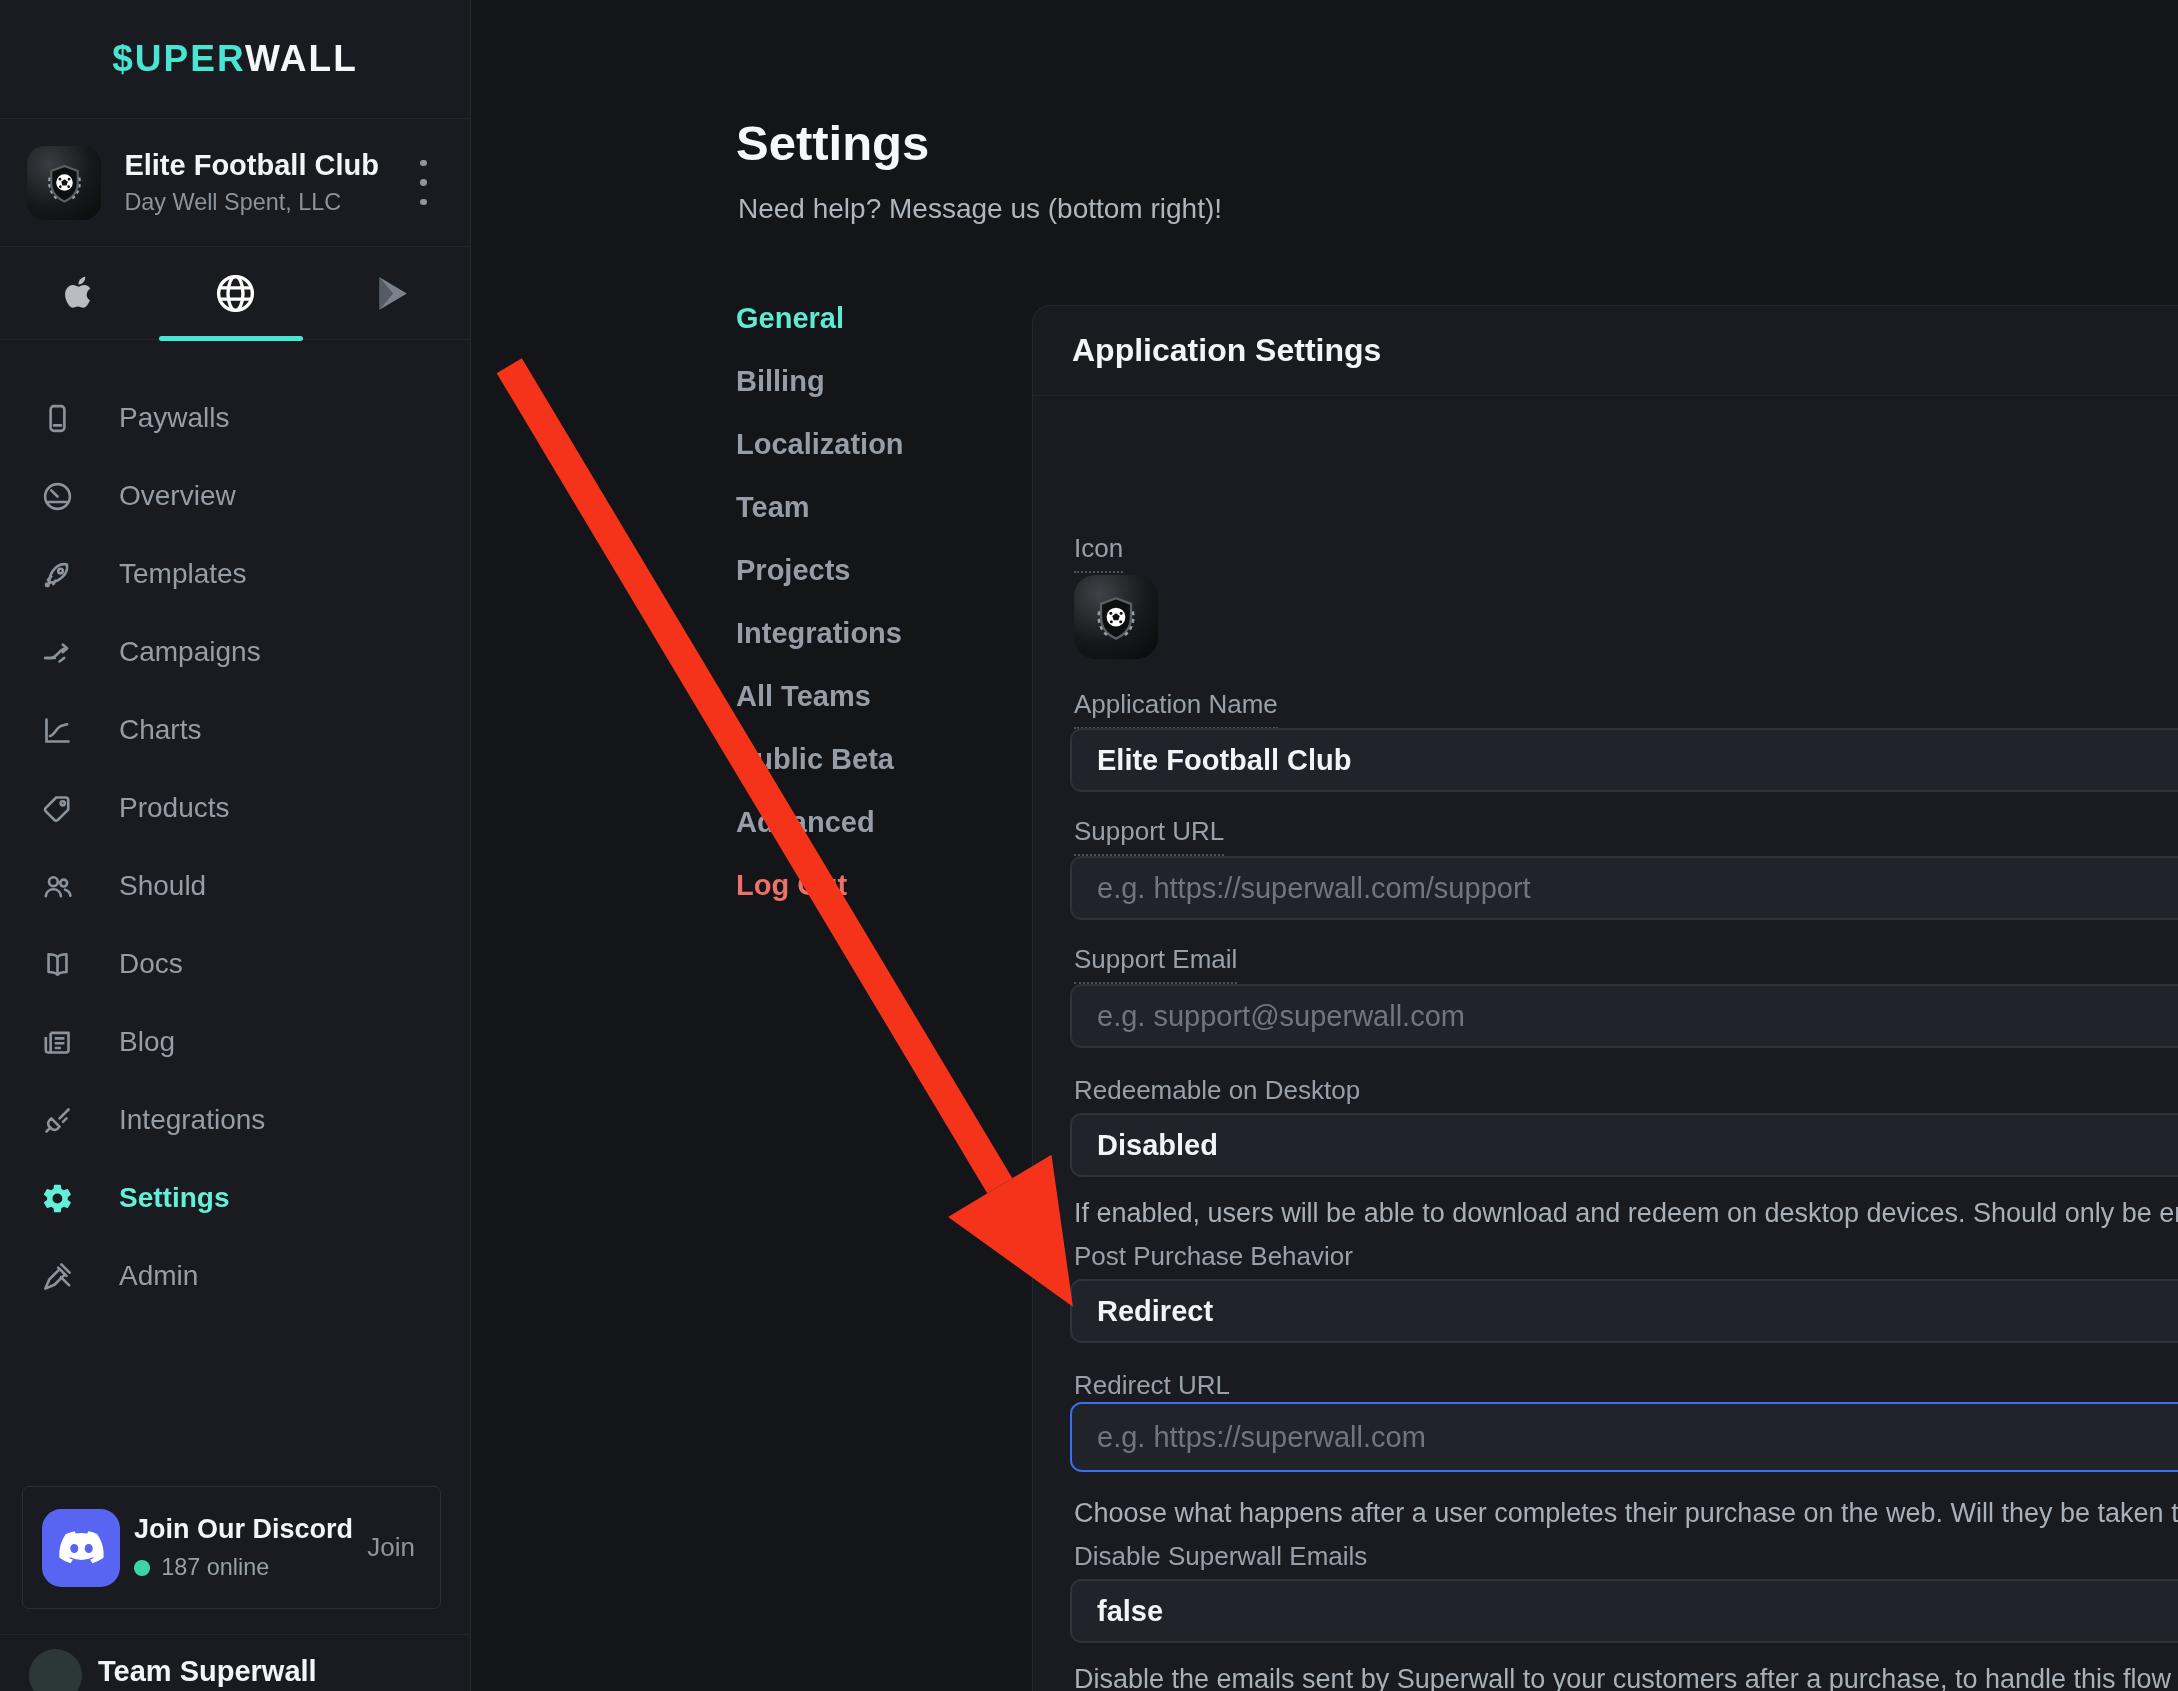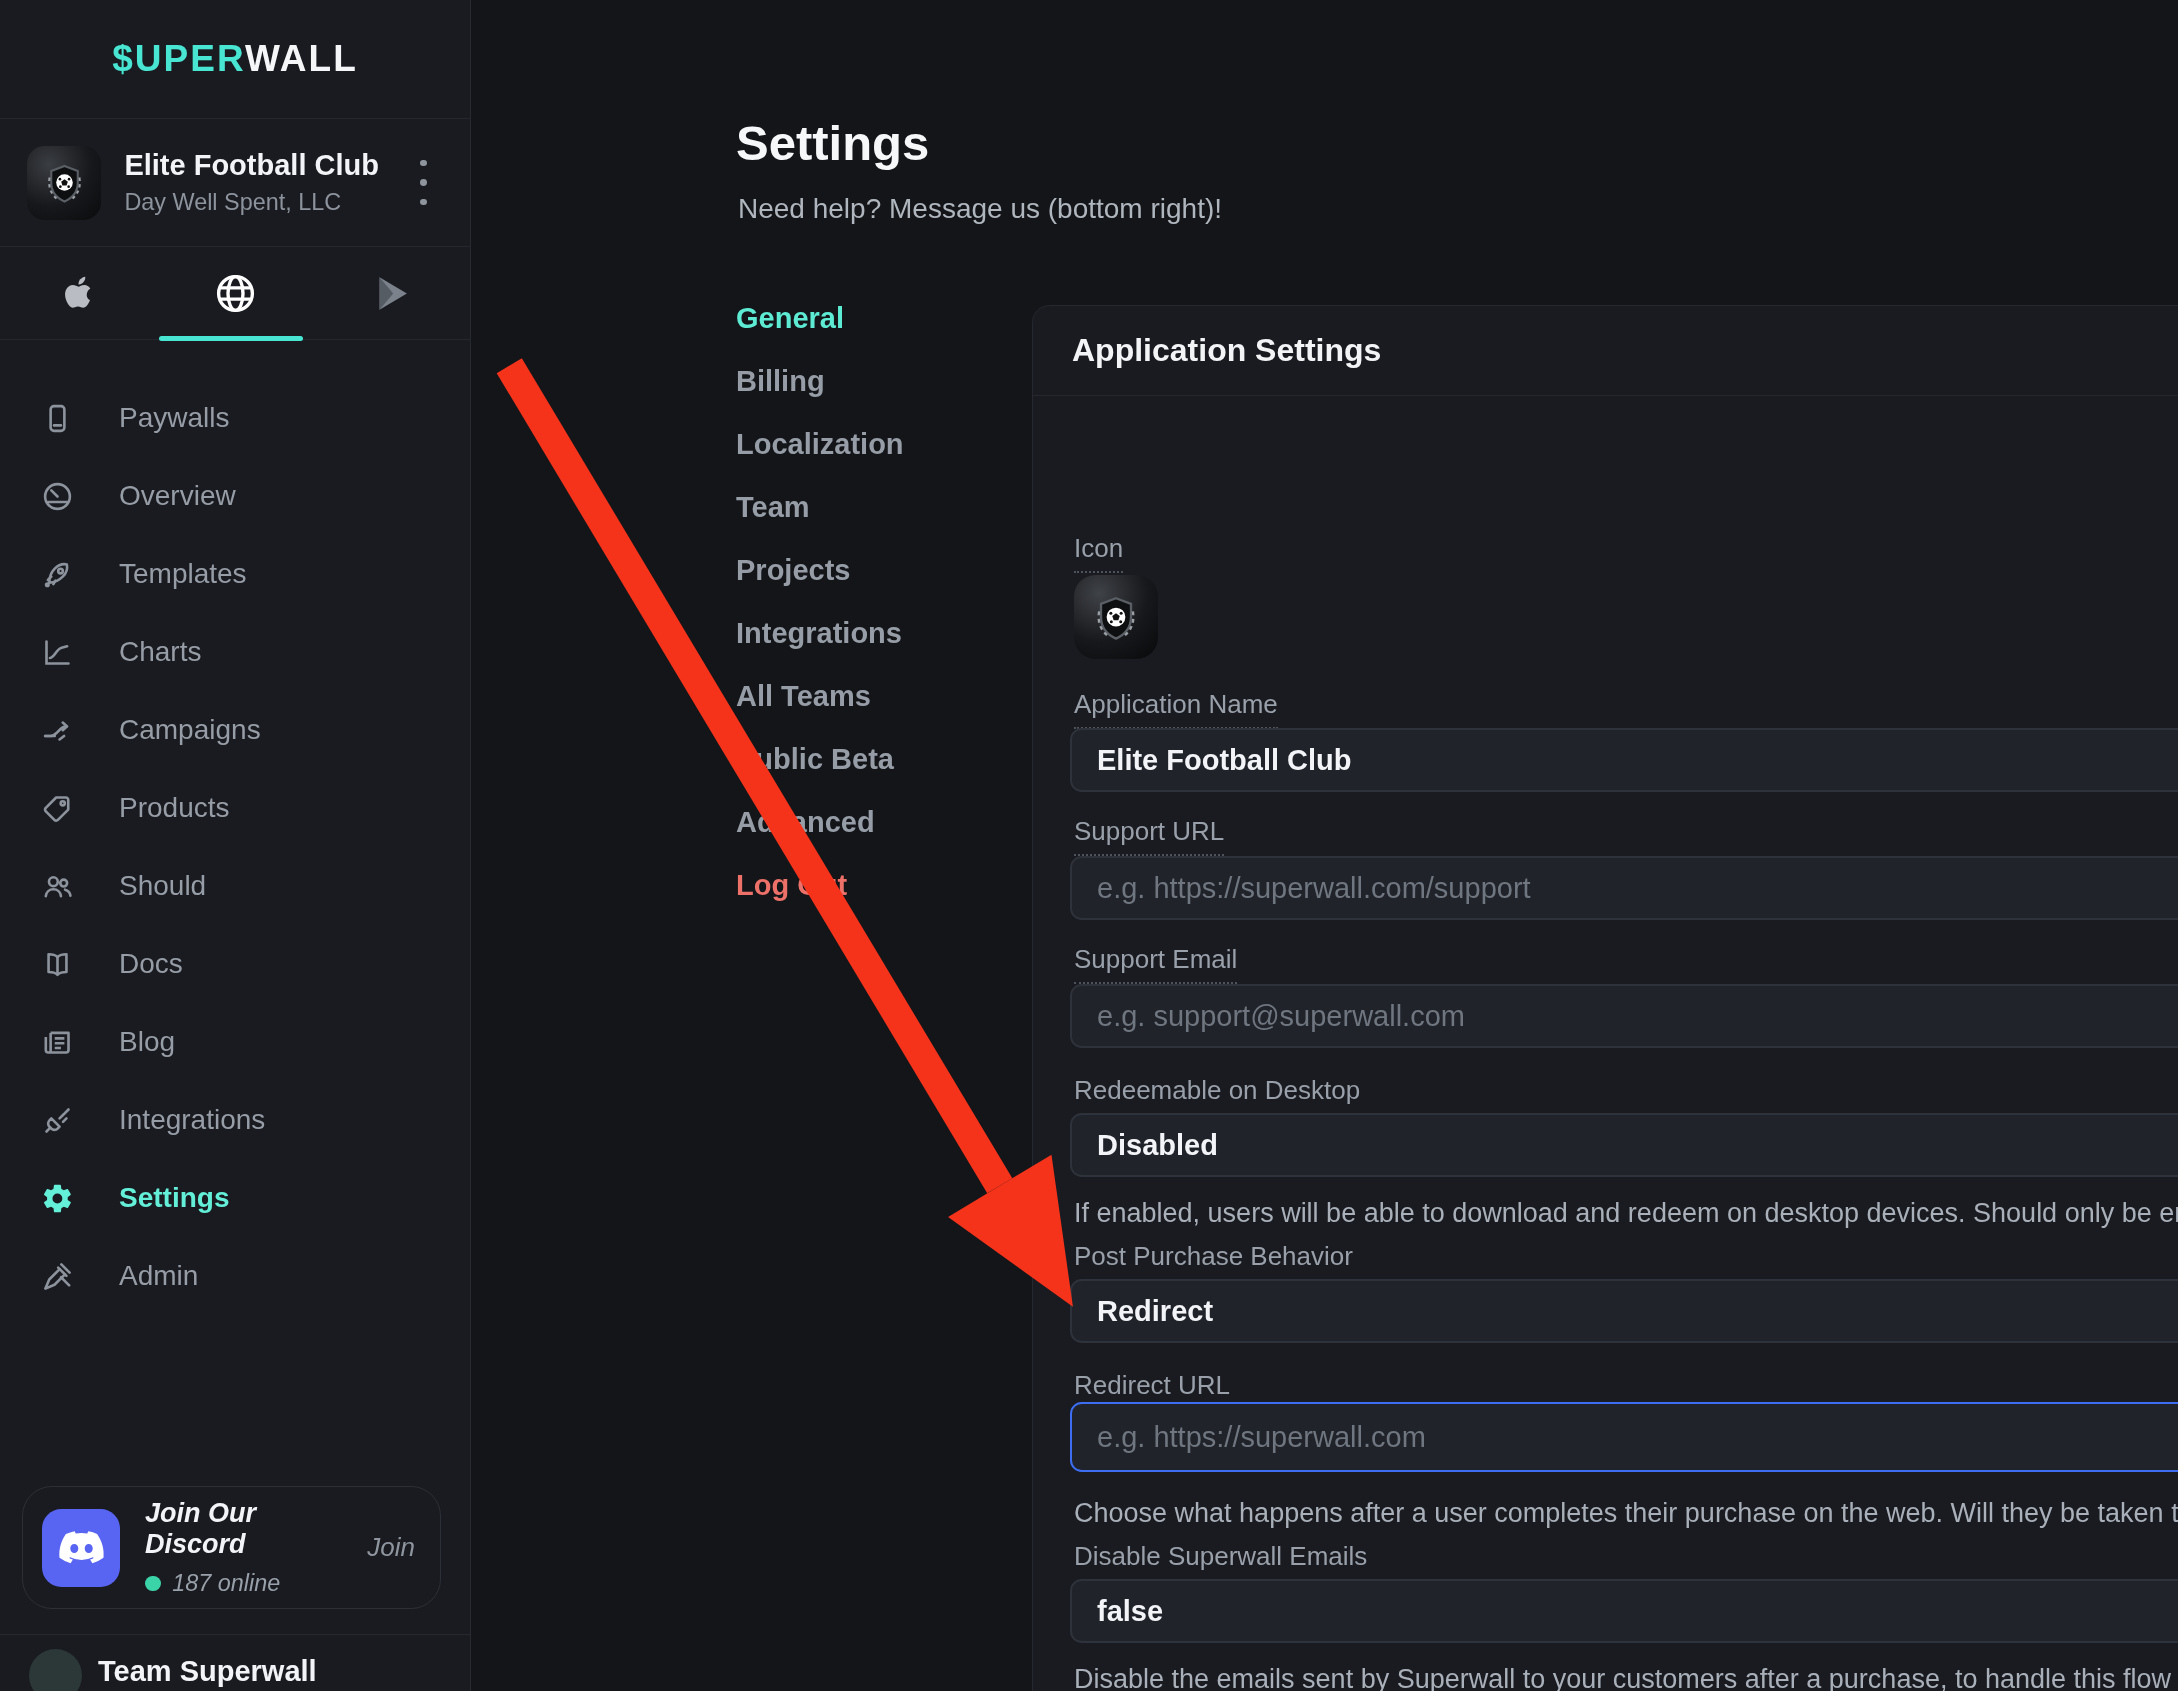--- a/index.html
+++ b/index.html
@@ -41,22 +41,22 @@
 
   .nav { padding-top:39px; }
   .nav-item { height:78px; display:flex; align-items:center; gap:43px; padding-left:39px;
     font-size:28px; font-weight:500; color:#979da6; cursor:pointer; }
   .nav-item .nicon { width:37px; height:37px; display:flex; align-items:center; justify-content:center; color:#8d939c; }
   .nav-item.active { color:#63efd8; font-weight:700; }
   .nav-item.active .nicon { color:#63efd8; }
 
   .side-spacer { flex:1 1 auto; }
 
-  .discord-card { margin:0 29px 25px 21.5px; height:123px; border:1px solid #2c2f36; border-radius:30px;
-    display:flex; align-items:center; padding:0 25px 0 19.5px; gap:25px; cursor:pointer;font-style:italic; }
+  .discord-card { margin:0 29px 25px 21.5px; height:123px; border:1px solid #2c2f36; border-radius:7px;
+    display:flex; align-items:center; padding:0 25px 0 19.5px; gap:14px; cursor:pointer; }
   .discord-icon { width:78px; height:78px; border-radius:19.5px; background:#5865F2; flex:0 0 auto;
     display:flex; align-items:center; justify-content:center; }
   .discord-meta { flex:1 1 auto; }
   .discord-title { font-size:27px; font-weight:700; color:#f2f4f7; }
   .discord-online { margin-top:9.8px; display:flex; align-items:center; gap:11.7px;
     font-size:23.4px; color:#98a0a9; }
   .online-dot { width:15.6px; height:15.6px; border-radius:50%; background:#3bd4a8; }
   .discord-join { font-size:26px; color:#8e959e; }
 
   .team-row { border-top:1px solid #24272e; height:57px; padding:13.7px 0 0 29px;
@@ -192,37 +192,37 @@
               <path d="M6 18c0-4.5 1.3-7.6 4-10.3 2.6-2.6 6-3.6 8.8-3 .6 2.9-.4 6.3-3 8.9C13.1 16.3 10 18 6 18Z"></path>
               <circle cx="14.2" cy="9.5" r="1.7"></circle>
               <path d="M7.5 13.5 5 16M10.5 16.5 9 19"></path>
               <circle cx="4.6" cy="19.4" r="0.9" fill="currentColor"></circle>
             </svg>
         </span>
         <span>Templates</span>
       </div>
       <div class="nav-item">
         <span class="nicon">
-          <svg width="33" height="33" viewBox="0 0 24 24" fill="none" stroke="currentColor" stroke-width="1.9" stroke-linecap="round">
-              <path d="M4 4v16h16"></path>
-              <path d="M6.5 16c3.5-.5 4.5-6.5 8.5-7.5L19 7.5"></path>
-            </svg>
-        </span>
-        <span>Charts</span>
-      </div>
-      <div class="nav-item">
-        <span class="nicon">
           <svg width="33" height="33" viewBox="0 0 24 24" fill="none" stroke="currentColor" stroke-width="1.9" stroke-linecap="round" stroke-linejoin="round">
               <path d="M3 16h4c2.2 0 3.2-1.1 4.4-2.3l3-3C15.6 9.5 16.6 9 18.4 9"></path>
               <path d="M15.8 6.2 19 9l-3.2 2.8"></path>
               <path d="M3 16h7"></path>
               <path d="M13.5 18.5 16.8 16"></path>
             </svg>
         </span>
         <span>Campaigns</span>
+      </div>
+      <div class="nav-item">
+        <span class="nicon">
+          <svg width="33" height="33" viewBox="0 0 24 24" fill="none" stroke="currentColor" stroke-width="1.9" stroke-linecap="round">
+              <path d="M4 4v16h16"></path>
+              <path d="M6.5 16c3.5-.5 4.5-6.5 8.5-7.5L19 7.5"></path>
+            </svg>
+        </span>
+        <span>Charts</span>
       </div>
       <div class="nav-item">
         <span class="nicon">
           <svg width="33" height="33" viewBox="0 0 24 24" fill="none" stroke="currentColor" stroke-width="1.9" stroke-linejoin="round">
               <path d="M3.5 11.5 11 4h7a1.8 1.8 0 0 1 1.8 1.8v7L12.3 20.3a1.8 1.8 0 0 1-2.6 0l-6.2-6.2a1.8 1.8 0 0 1 0-2.6Z"></path>
               <circle cx="15.8" cy="8.2" r="1.5"></circle>
             </svg>
         </span>
         <span>Products</span>
       </div>

